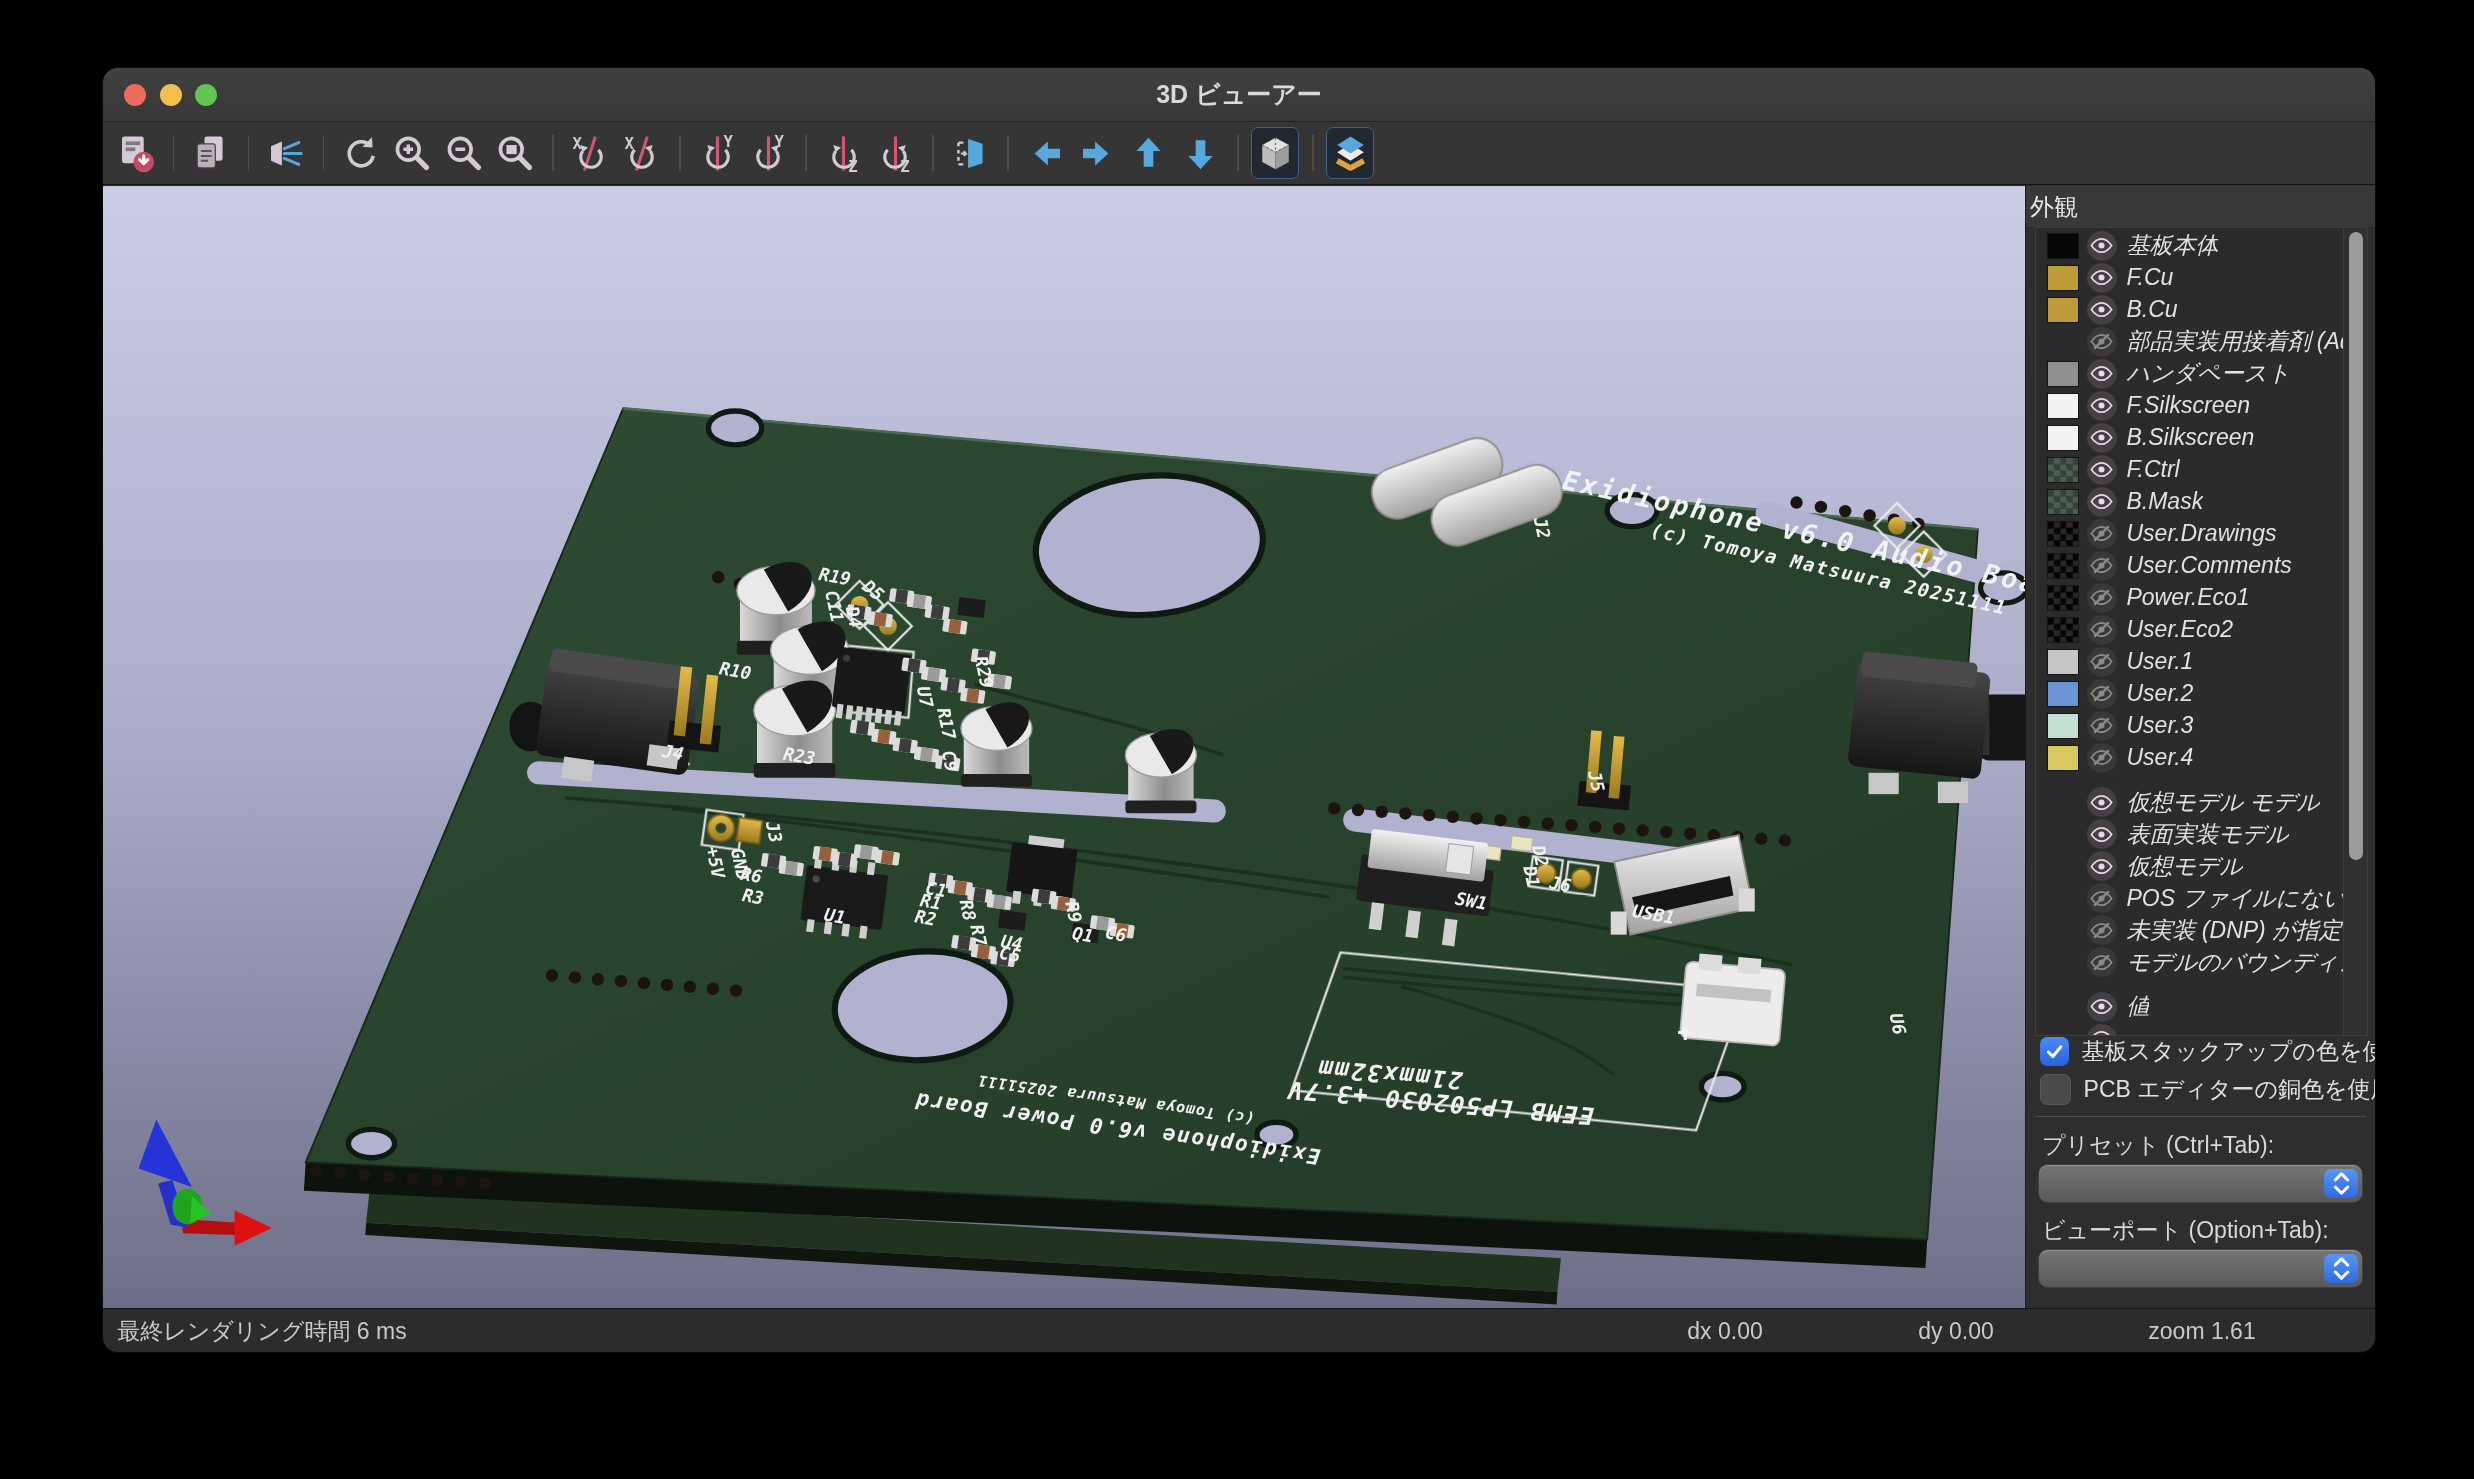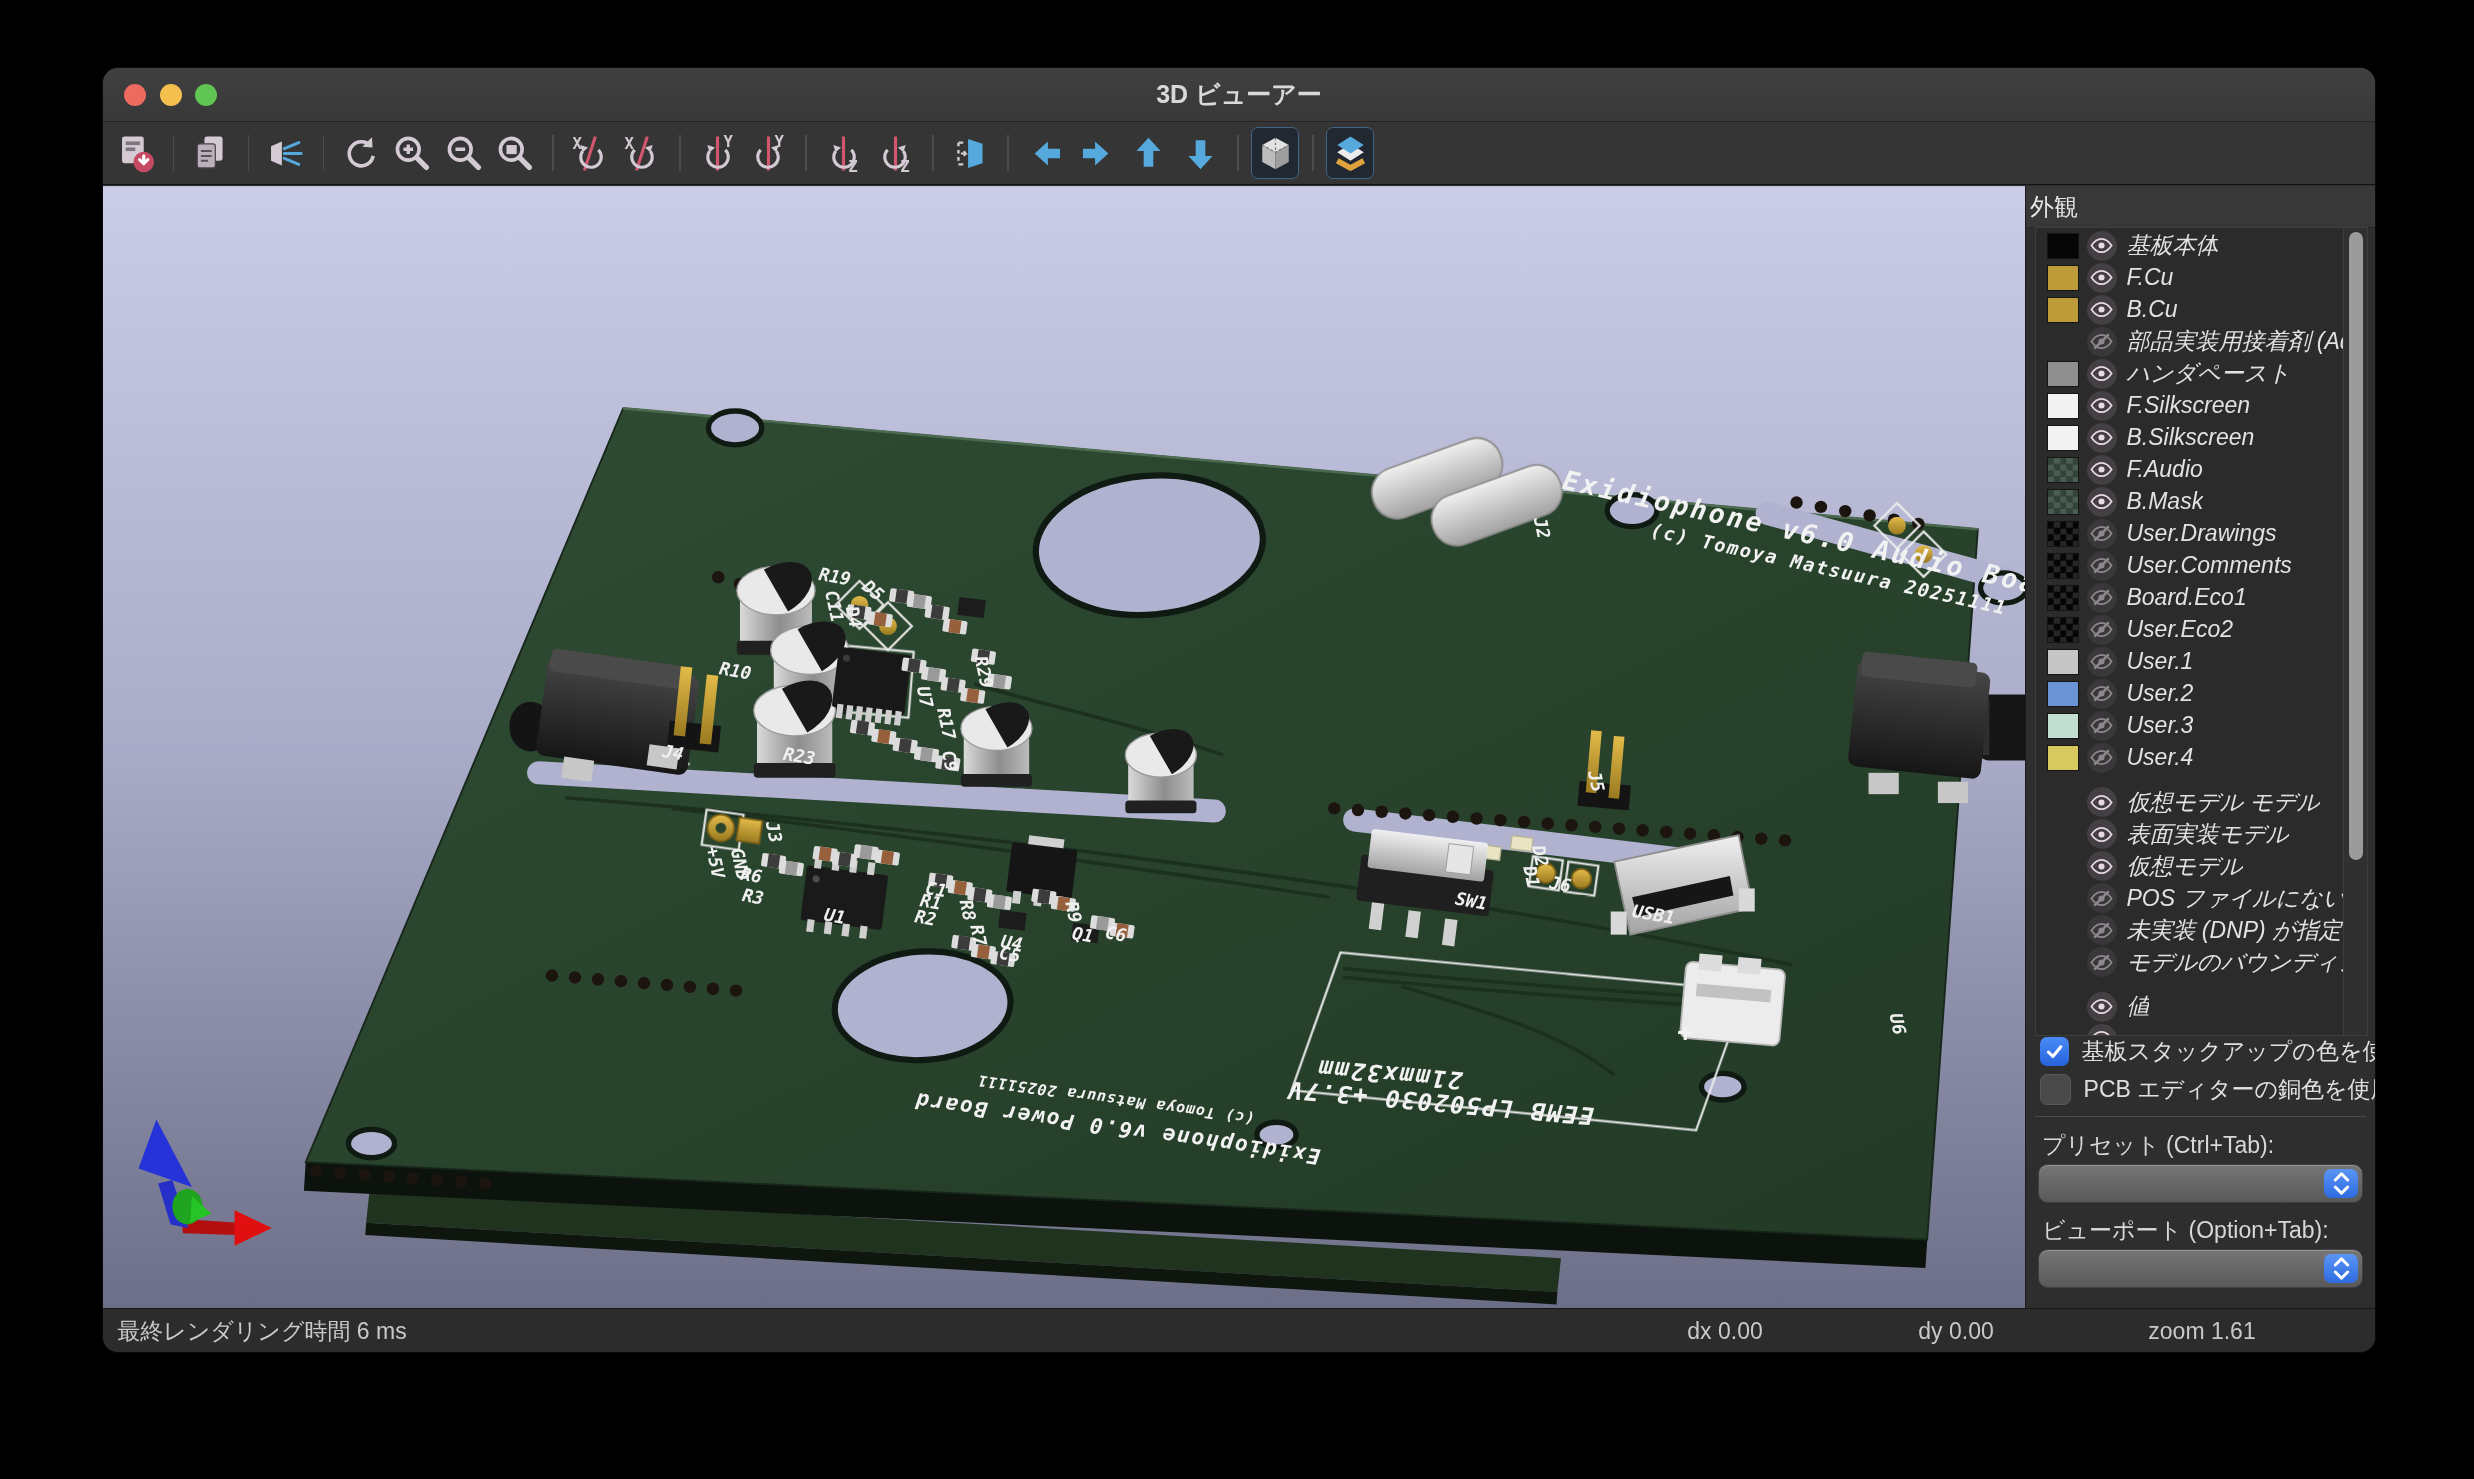--- a/index.html
+++ b/index.html
@@ -835,21 +835,21 @@
               <span class="row-label">B.Silkscreen</span>
             </div>
             <div class="lrow">
               <span class="swatch checker-green"></span>
               <span class="eye">
                 <svg width="23" height="23" viewBox="0 0 24 24">
                   <path d="M1.5 12 C5 6.8 8.5 5 12 5 s7 1.8 10.5 7 C19 17.2 15.5 19 12 19 S5 17.2 1.5 12 Z" fill="none" stroke="#e8d9e4" stroke-width="1.8"></path>
                   <circle cx="12" cy="12" r="3.2" fill="#e8d9e4"></circle>
                 </svg>
               </span>
-              <span class="row-label">F.Audio</span>
+              <span class="row-label">F.Ctrl</span>
             </div>
             <div class="lrow">
               <span class="swatch checker-green"></span>
               <span class="eye">
                 <svg width="23" height="23" viewBox="0 0 24 24">
                   <path d="M1.5 12 C5 6.8 8.5 5 12 5 s7 1.8 10.5 7 C19 17.2 15.5 19 12 19 S5 17.2 1.5 12 Z" fill="none" stroke="#e8d9e4" stroke-width="1.8"></path>
                   <circle cx="12" cy="12" r="3.2" fill="#e8d9e4"></circle>
                 </svg>
               </span>
               <span class="row-label">B.Mask</span>
@@ -878,21 +878,21 @@
             </div>
             <div class="lrow">
               <span class="swatch checker-dark"></span>
               <span class="eye off">
                 <svg width="23" height="23" viewBox="0 0 24 24">
                   <path d="M1.5 12 C5 6.8 8.5 5 12 5 s7 1.8 10.5 7 C19 17.2 15.5 19 12 19 S5 17.2 1.5 12 Z" fill="none" stroke="#8d8a8d" stroke-width="1.8"></path>
                   <circle cx="12" cy="12" r="3.2" fill="#8d8a8d"></circle>
                   <line x1="4.5" y1="19.5" x2="19.5" y2="4.5" stroke="#8d8a8d" stroke-width="2.6"></line>
                 </svg>
               </span>
-              <span class="row-label">Board.Eco1</span>
+              <span class="row-label">Power.Eco1</span>
             </div>
             <div class="lrow">
               <span class="swatch checker-dark"></span>
               <span class="eye off">
                 <svg width="23" height="23" viewBox="0 0 24 24">
                   <path d="M1.5 12 C5 6.8 8.5 5 12 5 s7 1.8 10.5 7 C19 17.2 15.5 19 12 19 S5 17.2 1.5 12 Z" fill="none" stroke="#8d8a8d" stroke-width="1.8"></path>
                   <circle cx="12" cy="12" r="3.2" fill="#8d8a8d"></circle>
                   <line x1="4.5" y1="19.5" x2="19.5" y2="4.5" stroke="#8d8a8d" stroke-width="2.6"></line>
                 </svg>
               </span>

